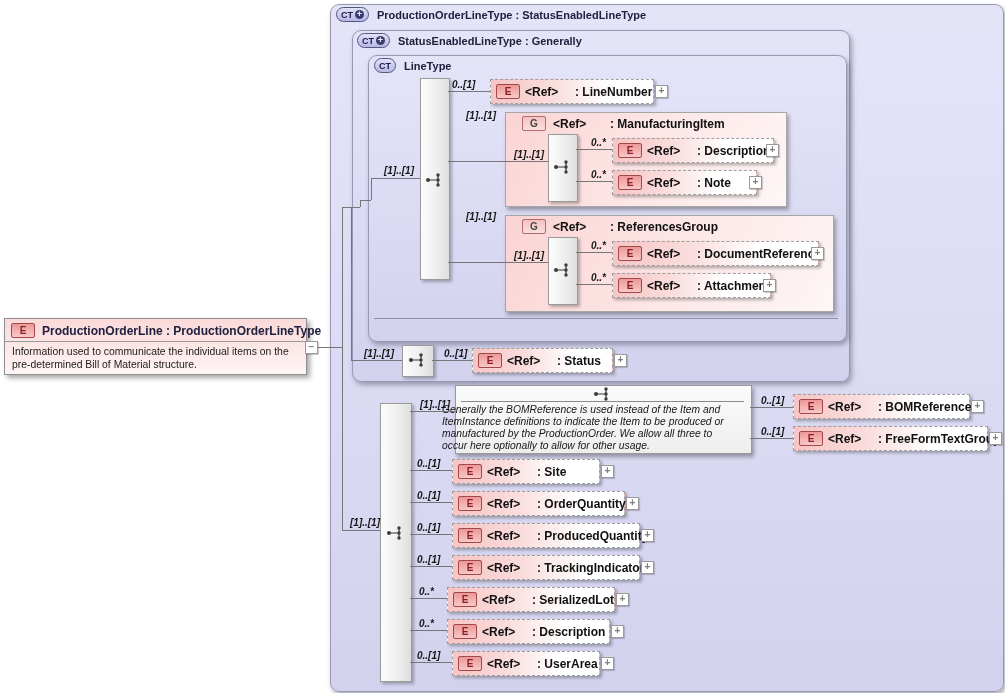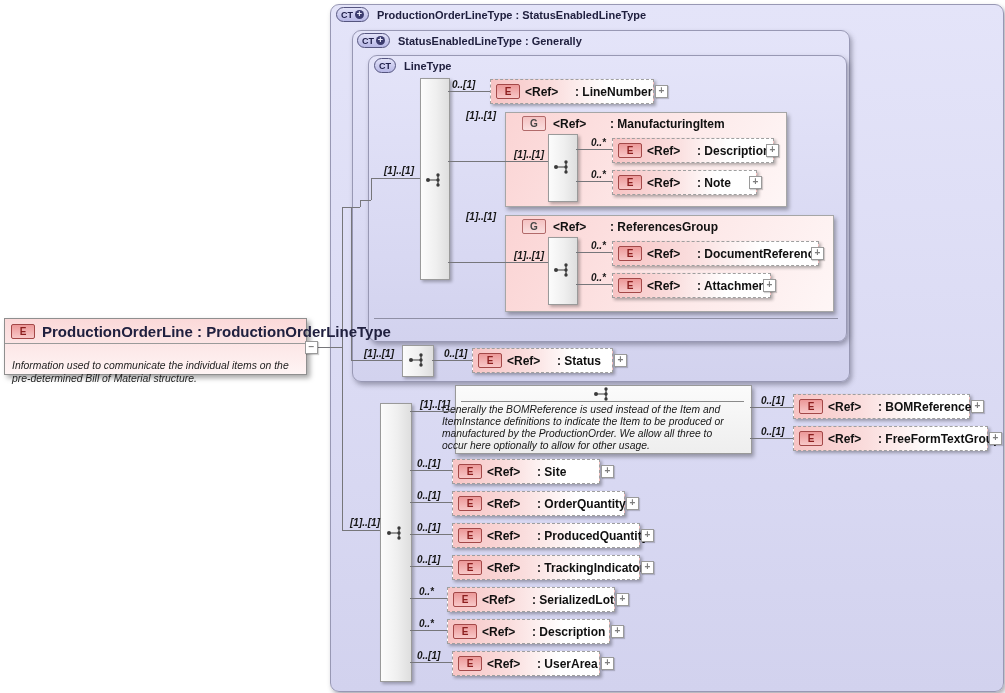--- a/index.html
+++ b/index.html
@@ -55,22 +55,22 @@
   .annotation-text{position:absolute;font-size:10.3px;font-style:italic;color:#161616;line-height:1.18;}
 
   .footnote-divider{position:absolute;border-top:1px solid #8f8fa5;height:0;}
   .footnote{position:absolute;font-size:10.5px;font-style:italic;color:#20203f;white-space:nowrap;}
 
   .root-box{position:absolute;border:1px solid #8f8f8f;
         background:linear-gradient(180deg,#fbd9d9 0%,#fdeaea 60%,#fef4f4 100%);
         box-shadow:3px 3px 5px rgba(0,0,0,0.35);}
   .root-header{display:flex;align-items:center;gap:7px;padding:4px 6px 3px 6px;border-bottom:1px solid #9a9a9a;}
   .root-header .e-badge{margin:0;}
-  .root-title{font-weight:bold;font-size:15px;color:#20203f;white-space:nowrap;}
-  .root-desc{padding:3px 7px;font-size:10.4px;font-style:italic;color:#1c1c1c;line-height:1.25;margin-top:12px;}
+  .root-title{font-weight:bold;font-size:12px;color:#20203f;white-space:nowrap;}
+  .root-desc{padding:3px 7px;font-size:10.4px;color:#1c1c1c;line-height:1.25;}
 
   .wires{position:absolute;left:0;top:0;pointer-events:none;}
 </style>
 </head>
 <body>
 
 <div id="canvas">
 
   <div class="tbox" style="left:330px;top:4px;width:672px;height:686px;"></div>
   <div class="tbox" style="left:352px;top:30px;width:496px;height:350px;"></div>

